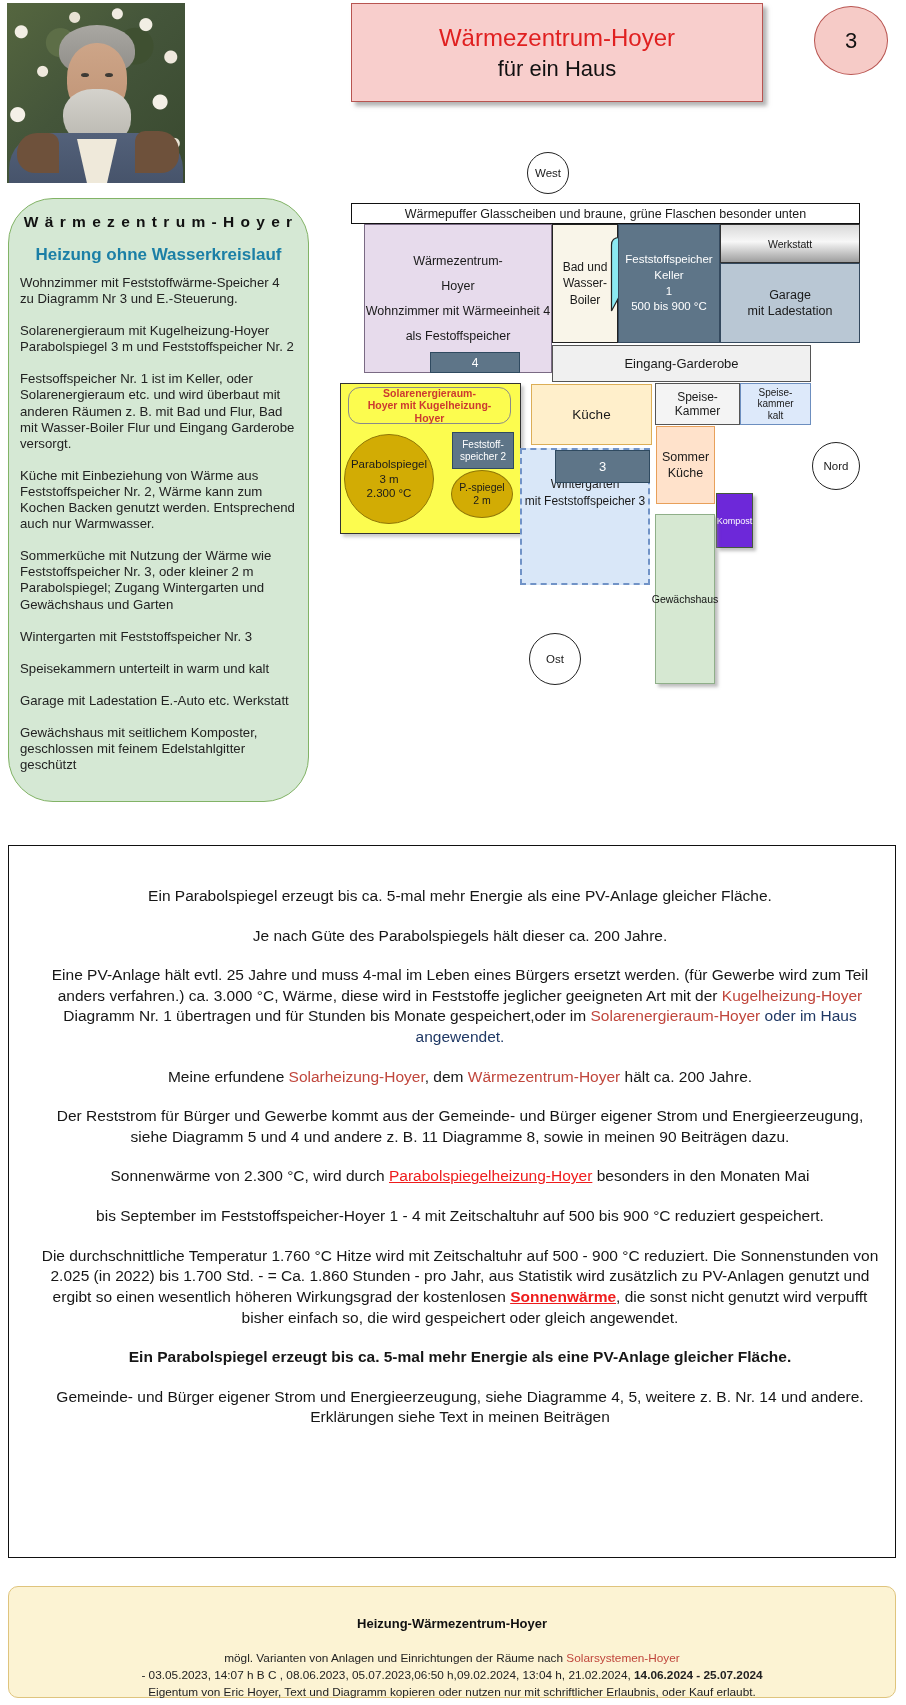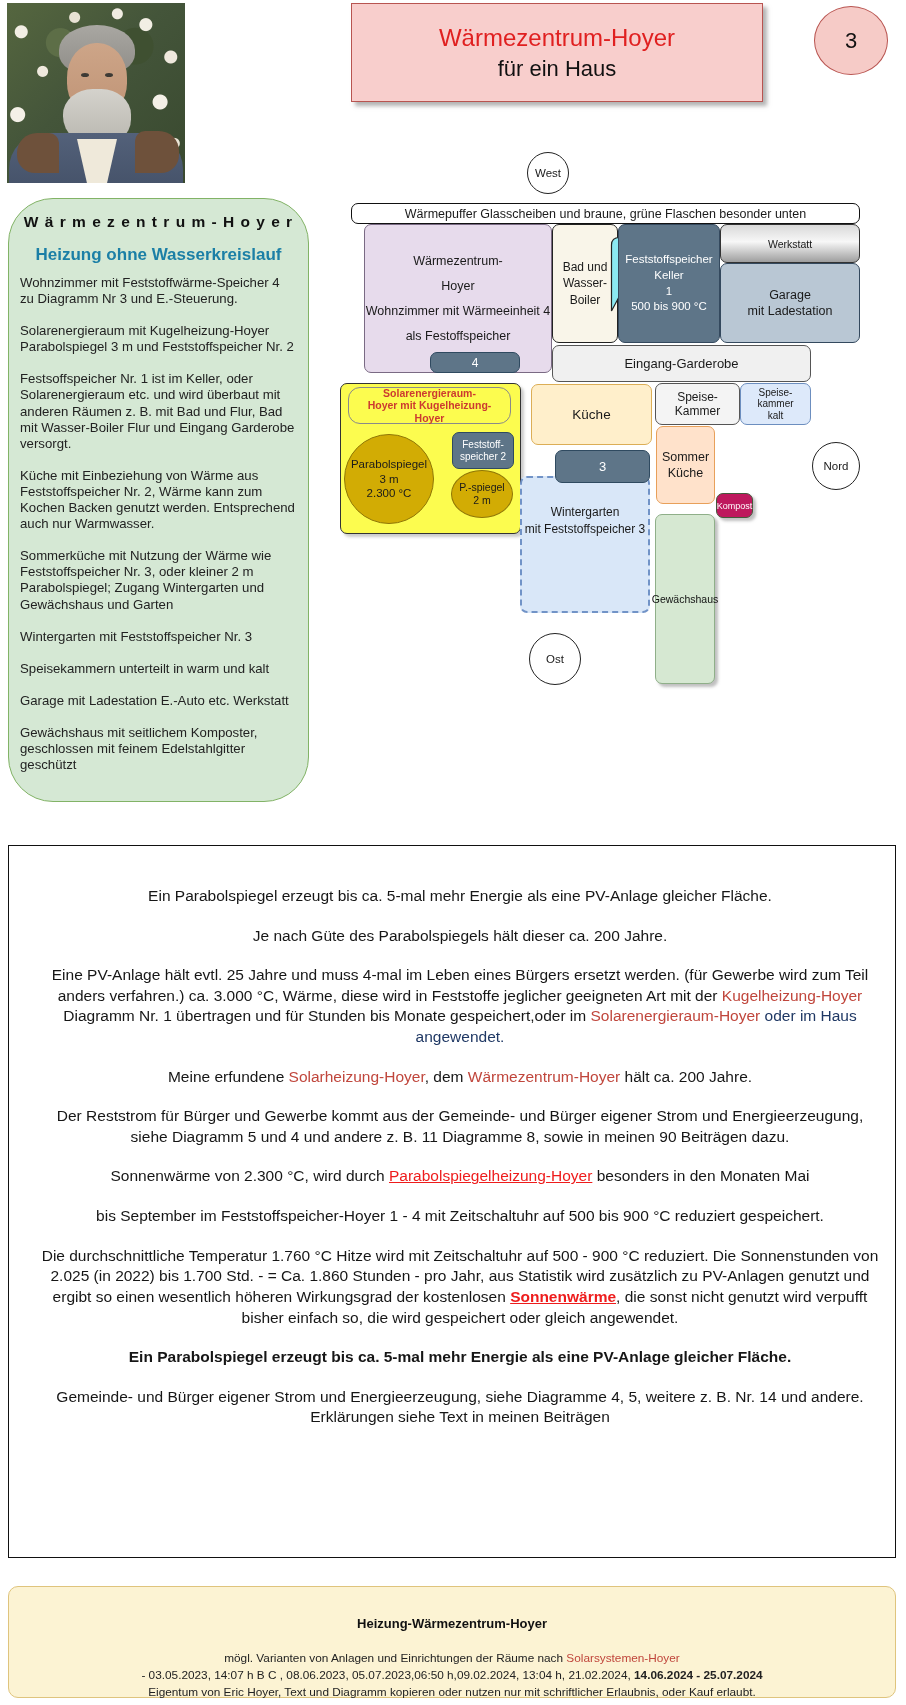--- a/index.html
+++ b/index.html
@@ -51,21 +51,21 @@
   
   .sidebar{position:absolute;left:8px;top:198px;width:301px;height:604px;box-sizing:border-box;
            background:#d5e8d4;border:1.6px solid #82b366;border-radius:45px;
            padding:10px 11px 0 11px;}
   .sidebar h1{margin:4px 0 0 0;text-align:center;font-size:15.5px;letter-spacing:1px;color:#111;font-weight:bold;}
   .sidebar h2{margin:14px 0 10px 0;text-align:center;font-size:17px;color:#1b7fa6;font-weight:bold;}
   .sidebar .body p{margin:0 0 16px 0;font-size:13.2px;line-height:1.22;color:#222;}
 
   
   .fp{position:absolute;box-sizing:border-box;white-space:pre-line;text-align:center;
-      display:flex;align-items:center;justify-content:center;border-radius:7px;}
+      display:flex;align-items:center;justify-content:center;}
   .compass{border:1.4px solid #222;border-radius:50%;background:#fff;font-size:11.5px;}
   .c-west{left:527px;top:152px;width:42px;height:42px;}
   .c-ost{left:529px;top:633px;width:52px;height:52px;}
   .c-nord{left:812px;top:442px;width:48px;height:48px;}
   .buffer-bar{left:351px;top:203px;width:509px;height:21px;background:#fff;border:1.2px solid #111;font-size:12.5px;}
   .wohnzimmer{left:364px;top:224px;width:188px;height:149px;background:#e7dbec;border:1px solid #7a6a84;
               font-size:12.5px;line-height:2.0;}
   .bad{left:552px;top:224px;width:66px;height:119px;background:#f9f5e9;border:1px solid #222;
        font-size:12px;line-height:1.35;}
   .ribbon{position:absolute;left:610px;top:236px;width:19px;height:76px;}
@@ -82,28 +82,28 @@
   .solar{left:340px;top:383px;width:181px;height:151px;background:#fcfc4f;border:1px solid #333;
          box-shadow:3px 3px 3px rgba(140,140,140,.45);}
   .solar-label{left:348px;top:387px;width:163px;height:37px;border:1.5px solid #8a8a8a;border-radius:12px;
                color:#cc3a30;font-weight:bold;font-size:10.5px;line-height:1.15;}
   .gold{background:#d2ac04;border:1px solid #8f7606;border-radius:50%;}
   .parabol{left:344px;top:434px;width:90px;height:90px;font-size:11.5px;line-height:1.3;}
   .fest2{left:452px;top:432px;width:62px;height:37px;font-size:10px;line-height:1.2;}
   .pspiegel{left:451px;top:470px;width:62px;height:48px;font-size:10.5px;line-height:1.25;}
   .kueche{left:531px;top:384px;width:121px;height:61px;background:#ffefcb;border:1px solid #dcae56;font-size:13.5px;}
   .wintergarten{left:520px;top:448px;width:130px;height:137px;background:#d9e7f8;
-                border:2px dashed #7193c7;font-size:12px;line-height:1.4;padding-top:26px;align-items:flex-start;margin-top:28px;}
+                border:2px dashed #7193c7;font-size:12px;line-height:1.4;padding-top:26px;align-items:flex-start;}
   .speise{left:655px;top:383px;width:85px;height:42px;background:#f4f4f4;border:1px solid #555;
           font-size:12px;line-height:1.2;}
   .speisekalt{left:740px;top:383px;width:71px;height:42px;background:#dde9fa;border:1px solid #6c8ebf;
               font-size:10px;line-height:1.12;}
   .sommer{left:656px;top:426px;width:59px;height:78px;background:#ffe2cb;border:1.5px solid #e8a05a;
           font-size:12.5px;line-height:1.3;}
-  .kompost{left:716px;top:493px;width:37px;height:25px;background:#be185d;border:1px solid #44593b;
+  .kompost{left:716px;top:493px;width:37px;height:55px;background:#6d28d9;border:1px solid #44593b;
            color:#fff;font-size:9px;box-shadow:3px 3px 3px rgba(130,130,130,.5);}
   .gewaechs{left:655px;top:514px;width:60px;height:170px;background:#d6e8d2;border:1px solid #8faf89;
             color:#111;font-size:10.5px;box-shadow:3px 3px 3px rgba(130,130,130,.5);}
 
   
   .info-box{position:absolute;left:8px;top:845px;width:888px;height:713px;box-sizing:border-box;
             background:#fff;border:1.2px solid #111;padding:40px 14px;text-align:center;}
   .info-box p{margin:0 0 19px 16px;font-size:15.5px;line-height:1.33;color:#161616;}
   .c-brick{color:#c0463c;}
   .c-red{color:#ee1c1c;text-decoration:underline;}

